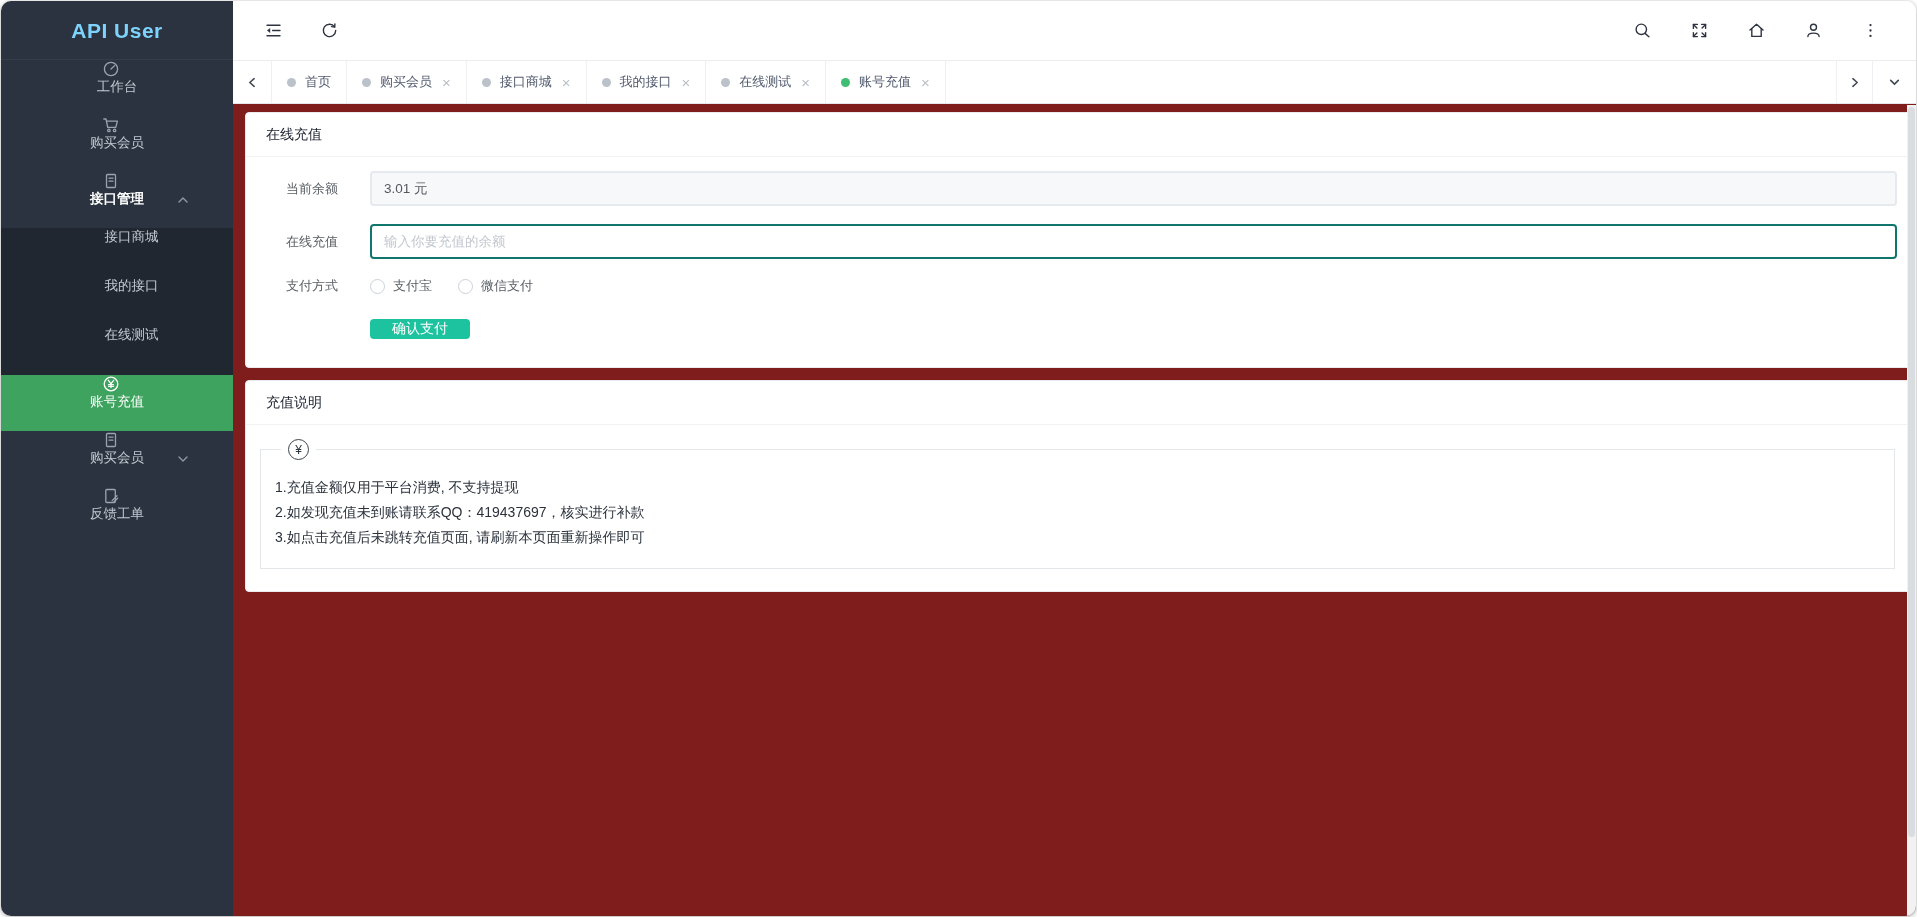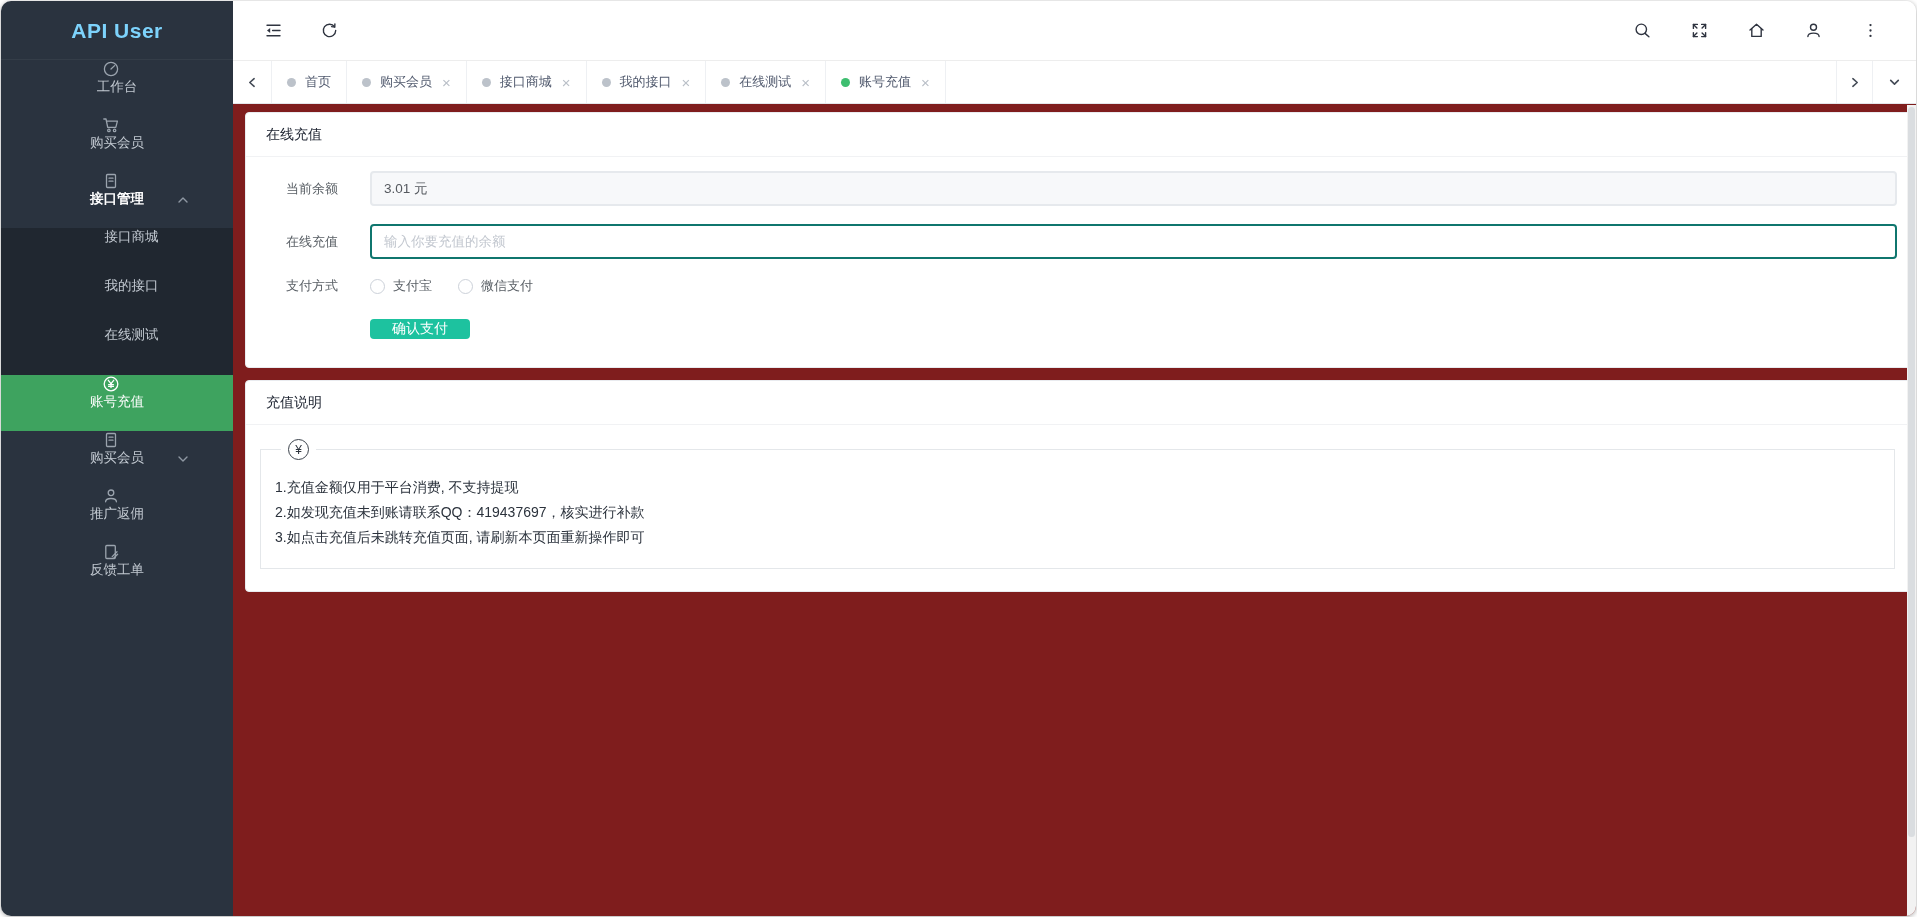--- a/index.html
+++ b/index.html
@@ -162,29 +162,20 @@
             </svg>
         </span>
         <span>购买会员</span>
         <span class="menu-arrow">
           <svg viewBox="0 0 12 12" width="12" height="12">
               <polyline points="2,4 6,8 10,4"></polyline>
             </svg>
         </span>
       </div>
 
-      <div class="menu-item">
-        <span class="mi">
-          <svg viewBox="0 0 18 18" width="18" height="18">
-              <circle cx="9" cy="5.8" r="2.8"></circle>
-              <path d="M3.6 14.8 c0-4.4 10.8-4.4 10.8 0"></path>
-            </svg>
-        </span>
-        <span>推广返佣</span>
-      </div>
 
       <div class="menu-item">
         <span class="mi">
           <svg viewBox="0 0 18 18" width="18" height="18">
               <rect x="3.8" y="2.5" width="9.5" height="13" rx="1"></rect>
               <line x1="10.2" y1="13.6" x2="15" y2="8.8"></line>
               <line x1="11.9" y1="15" x2="15.6" y2="11.3"></line>
             </svg>
         </span>
         <span>反馈工单</span>

